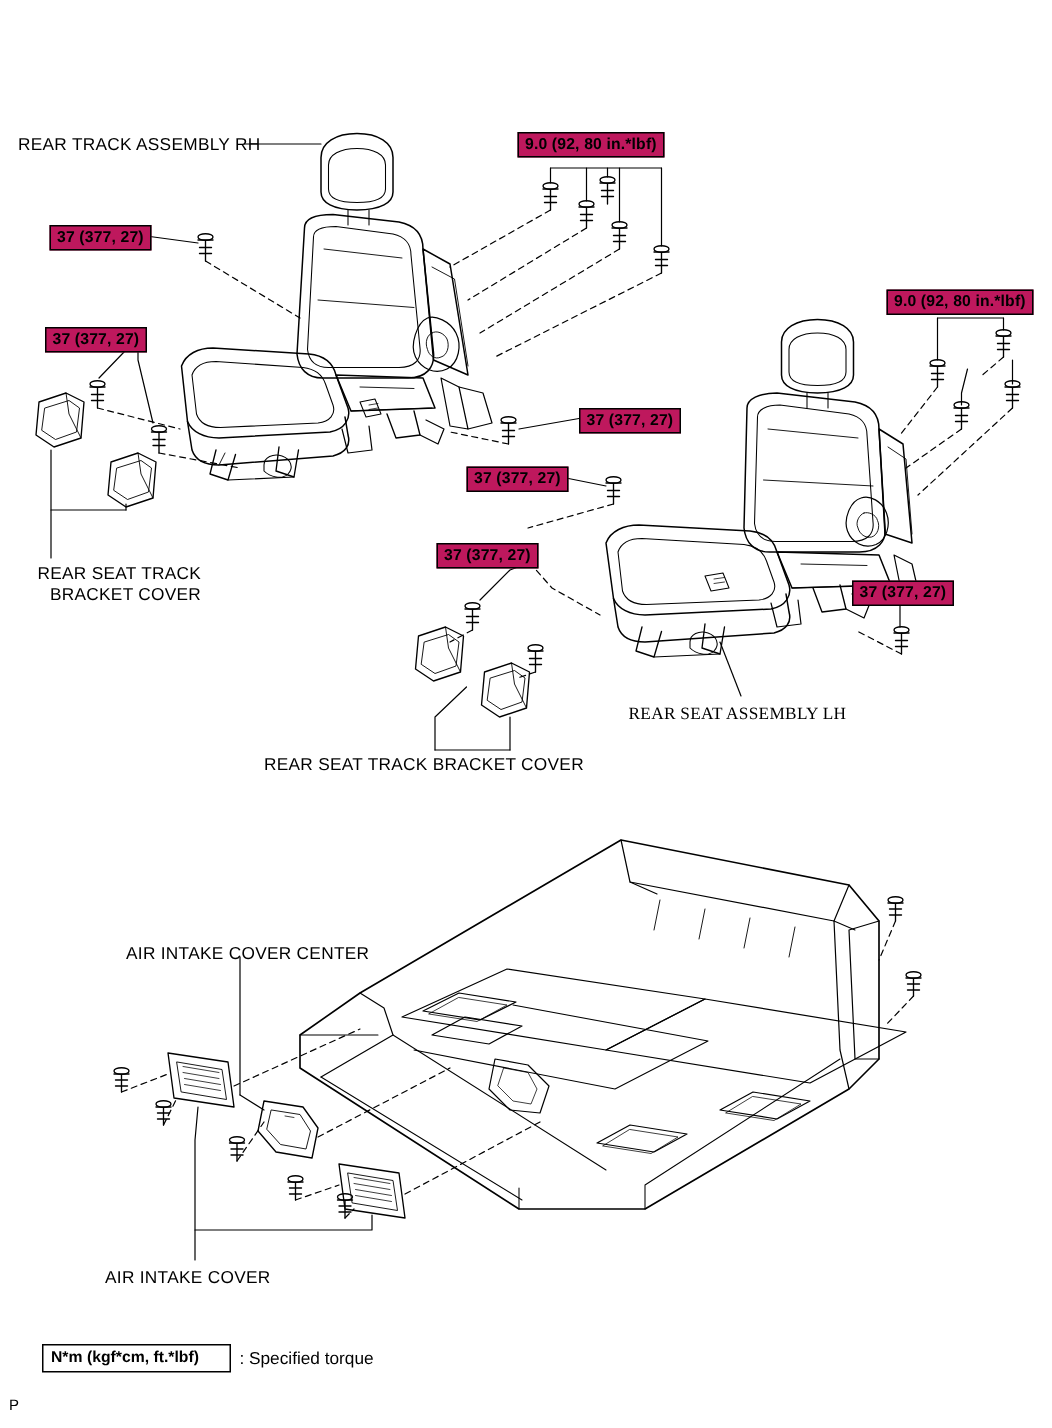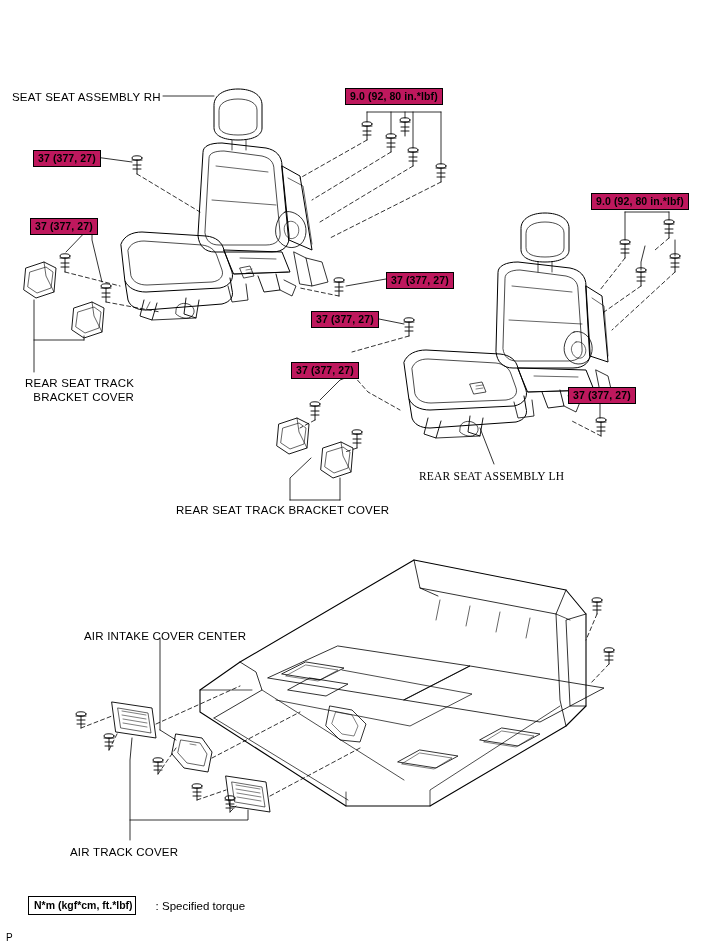--- a/index.html
+++ b/index.html
@@ -47,27 +47,27 @@
   .legend-row {
     position: absolute;
     left: 28px;
     top: 896px;
     display: flex;
     align-items: center;
     font-size: 11.5px;
   }
   .legend-box {
     border: 1px solid #000;
-    padding: 2px 2px 3px 5px;
+    padding: 2px 20px 3px 5px;
     font-size: 10.5px;
     font-weight: bold;
     background: #fff;
   }
   .legend-text {
-    margin-left: 20px;
+    margin-left: 6px;
     font-size: 11.5px;
   }
   .page-mark {
     position: absolute;
     left: 6px;
     top: 932px;
     font-size: 10px;
   }
 </style>
 </head>
@@ -402,27 +402,27 @@
         <path d="M160,638 L160,730"></path>
         <path d="M160,730 L176,740"></path>
 
         <path d="M130,840 L130,760 L132,738"></path>
         <path d="M130,820 L248,820 L248,810"></path>
       </g>
 
     </g>
   </svg>
 
-  <div class="label" style="left:12px; top:90px;">SEAT SEAT ASSEMBLY RH</div>
+  <div class="label" style="left:12px; top:90px;">REAR TRACK ASSEMBLY RH</div>
   <div class="label" style="left:25px; top:376px;text-align:right;">REAR SEAT TRACK
 BRACKET COVER</div>
   <div class="label" style="left:419px; top:469px;font-family:Liberation Serif, serif;">REAR SEAT ASSEMBLY LH</div>
   <div class="label" style="left:176px; top:503px;">REAR SEAT TRACK BRACKET COVER</div>
   <div class="label" style="left:62px; top:629px;margin-left:22px;">AIR INTAKE COVER CENTER</div>
-  <div class="label" style="left:70px; top:845px;">AIR TRACK COVER</div>
+  <div class="label" style="left:70px; top:845px;">AIR INTAKE COVER</div>
 
   <div class="torque-box" style="left:345px; top:88px;">9.0 (92, 80 in.*lbf)</div>
   <div class="torque-box" style="left:33px; top:150px;">37 (377, 27)</div>
   <div class="torque-box" style="left:30px; top:218px;">37 (377, 27)</div>
   <div class="torque-box" style="left:386px; top:272px;">37 (377, 27)</div>
   <div class="torque-box" style="left:591px; top:193px;">9.0 (92, 80 in.*lbf)</div>
   <div class="torque-box" style="left:311px; top:311px;">37 (377, 27)</div>
   <div class="torque-box" style="left:291px; top:362px;">37 (377, 27)</div>
   <div class="torque-box" style="left:568px; top:387px;">37 (377, 27)</div>
 

